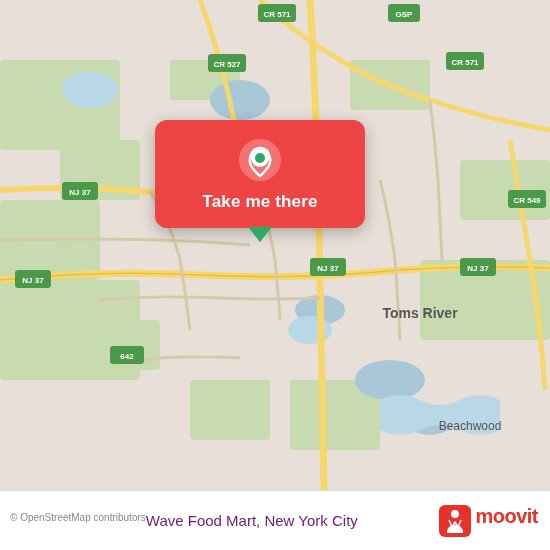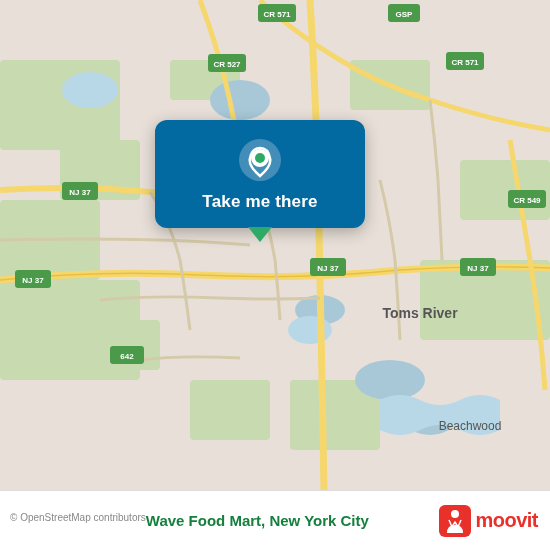--- a/index.html
+++ b/index.html
@@ -28,21 +28,21 @@
       top: 0;
       left: 0;
     }
 
     
     #popup-card {
       position: absolute;
       top: 120px;
       left: 155px;
       width: 210px;
-      background: #0369a1;
+      background: #ef4444;
       border-radius: 12px;
       display: flex;
       flex-direction: column;
       align-items: center;
       padding: 18px 20px 16px;
       box-shadow: 0 4px 16px rgba(0,0,0,0.28);
       cursor: pointer;
     }
 
     #popup-card::after {
@@ -96,27 +96,27 @@
     }
 
     #osm-credit {
       font-size: 10px;
       color: #888;
       margin-bottom: 2px;
     }
 
     #location-name {
       font-size: 15px;
-      font-weight: 700;
-      color: #15803d;
+      font-weight: 400;
+      color: #701a75;
     }
 
     #moovit-logo {
       display: flex;
-      align-items: center;
+      align-items: flex-start;
       gap: 4px;
     }
 
     #moovit-icon {
       width: 32px;
       height: 32px;
     }
 
     #moovit-text {
       font-size: 20px;

